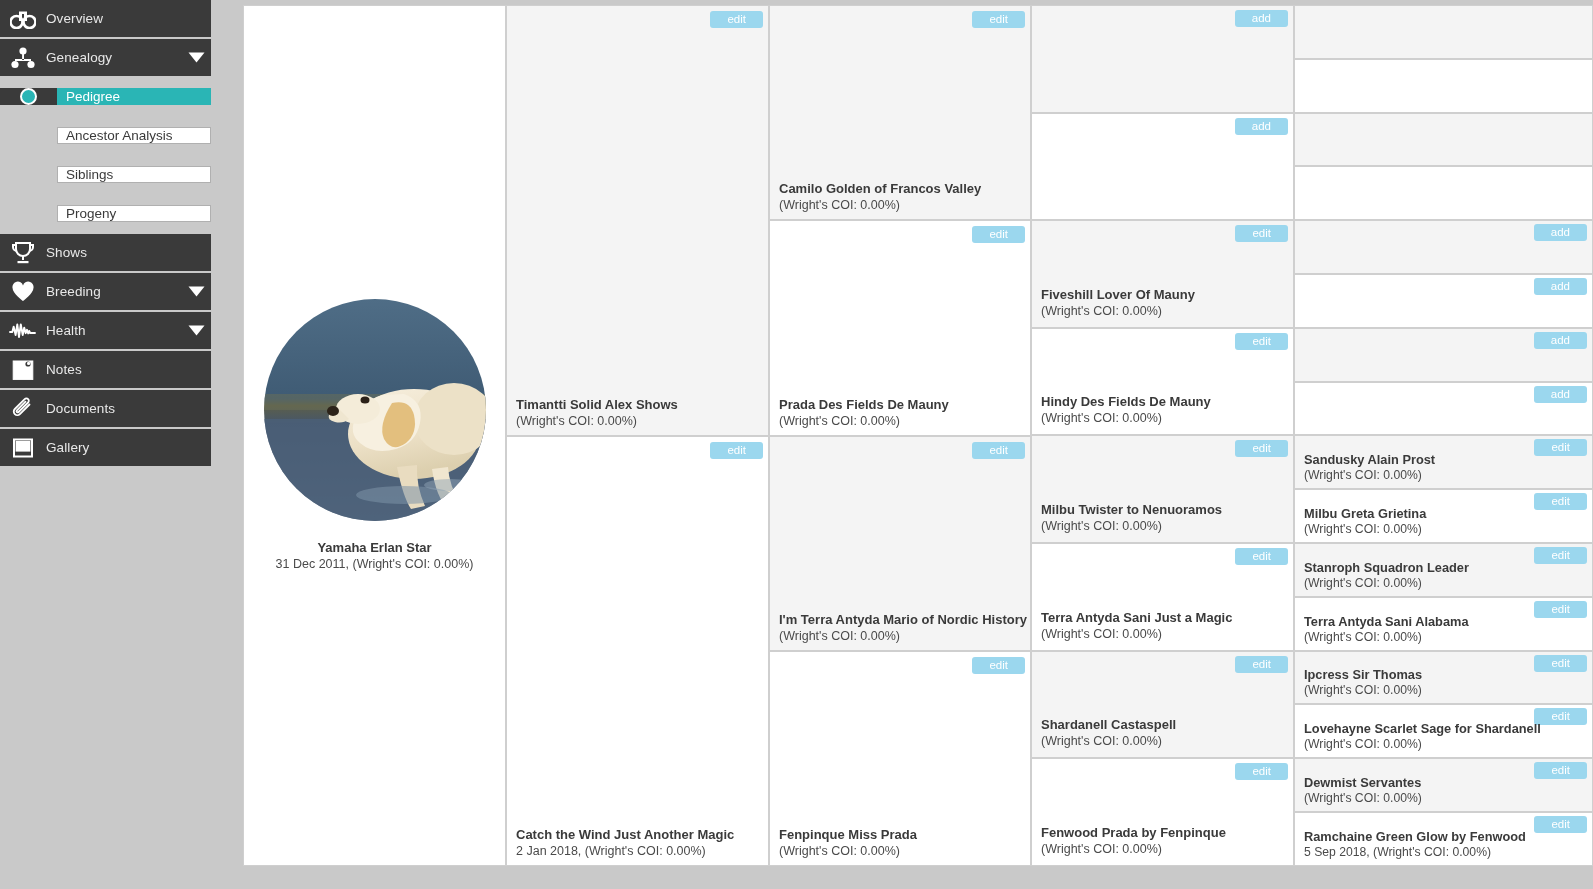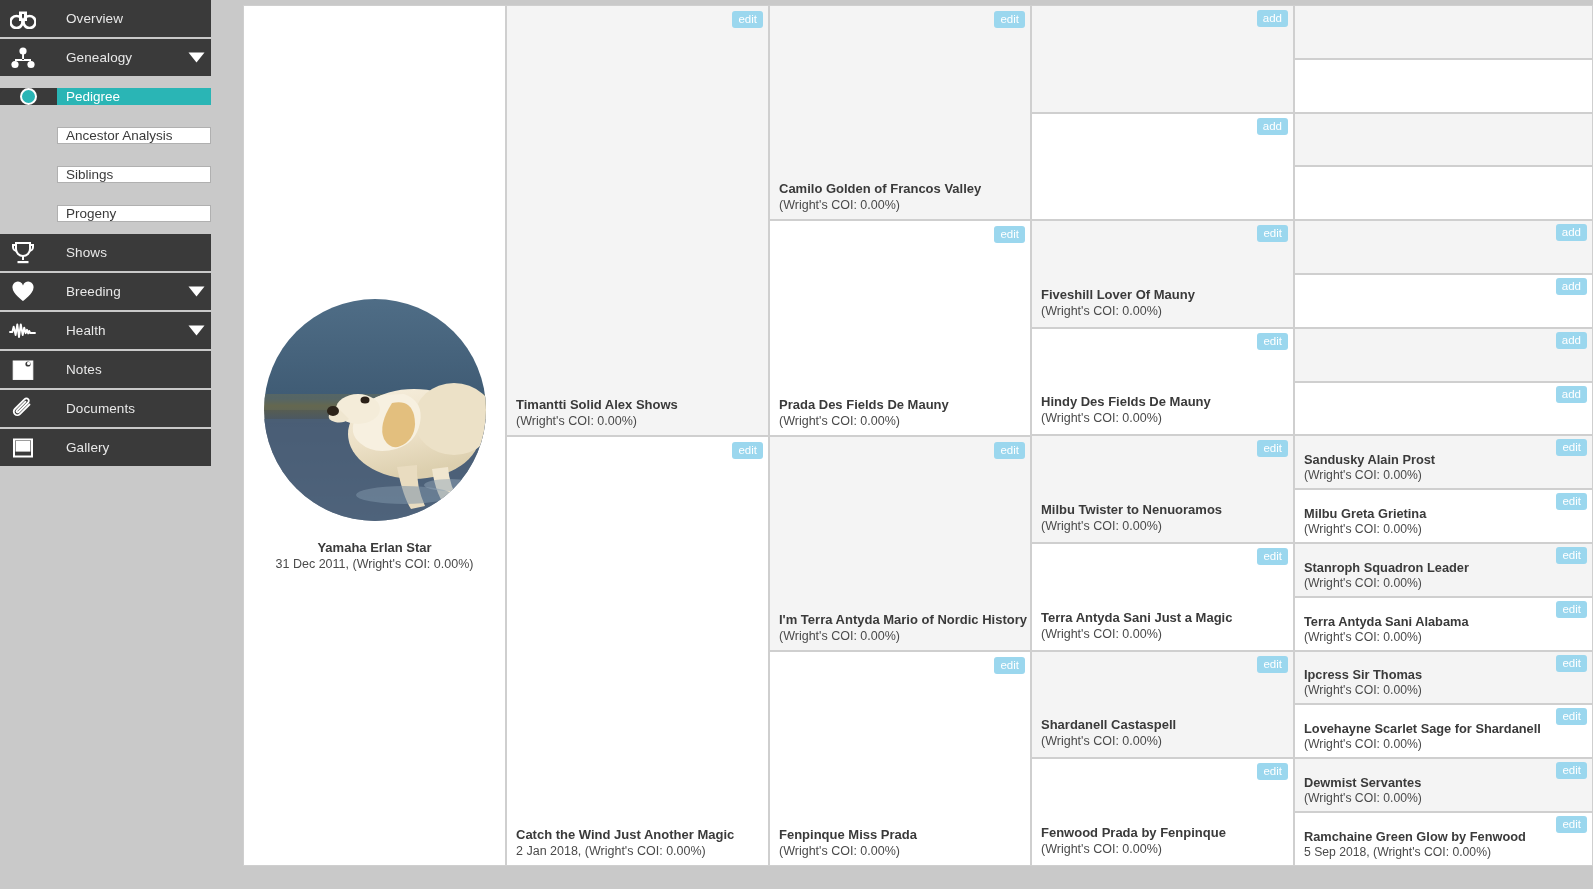--- a/index.html
+++ b/index.html
@@ -16,21 +16,20 @@
   }
   .nav-item{
     position:relative;
     height:37px;
     margin-bottom:2px;
     background:#3a3a3a;
     display:flex; align-items:center;
     color:#e8e8e8;
     font-size:13.5px;
     cursor:pointer;
-    gap:20px;
   }
   .nav-item .ico{
     width:46px; min-width:46px; height:37px;
     display:flex; align-items:center; justify-content:center;
   }
   .nav-item .ico svg{ display:block; }
   .nav-item .lbl{ flex:1; letter-spacing:.1px; }
   .caret{
     width:30px; display:flex; align-items:center; justify-content:center;
   }
@@ -105,21 +104,21 @@
   .subject .nm{ font-size:13px;font-weight:bold;color:#3a3a3a;line-height:17px;}
   .subject .coi{ font-size:12.5px;color:#4a4a4a;line-height:17px;}
 
   .btn{
     position:absolute;
     top:5px;
     background:#9bd7ee;
     color:#ffffff;
     font-size:11.5px;
     line-height:17px;
-    padding:0 6px;
+    padding:0 17px;
     border-radius:3px;
     height:17px;
     cursor:pointer;
     user-select:none;
   }
   .btn.r{ right:5px; }
 
   
   .c2 .cell{ height:430.5px; }
   .c3 .cell{ height:215.25px; }

